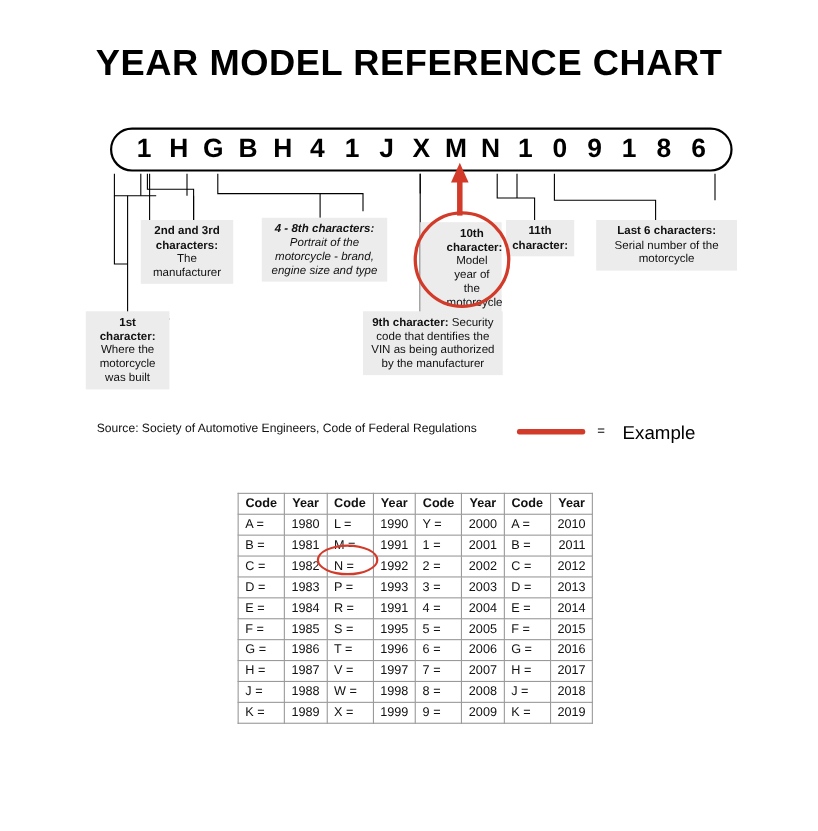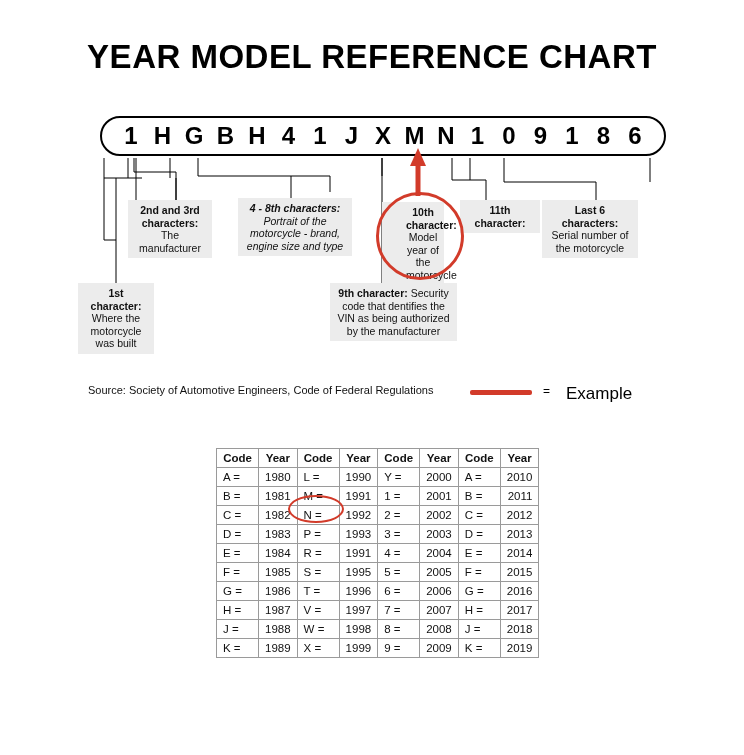--- a/index.html
+++ b/index.html
@@ -75,23 +75,23 @@
     text-align: center;
     padding: 4px 4px;
     box-sizing: border-box;
   }
   .callout b { font-weight: bold; }
 
   #callout-1st   { left: 78px;  top: 283px; width: 76px; }
   #callout-2nd3rd{ left: 128px; top: 200px; width: 84px; }
   #callout-4th8th{ left: 238px; top: 198px; width: 114px; font-style: italic; }
   #callout-9th   { left: 330px; top: 283px; width: 127px; }
-  #callout-10th  { left: 382px; top: 202px; width: 62px; padding-left: 24px; }
-  #callout-11th  { left: 460px; top: 200px; width: 80px; }
-  #callout-last6 { left: 542px; top: 200px; width: 96px; }
+  #callout-10th  { left: 382px; top: 202px; width: 74px; padding-left: 24px; }
+  #callout-11th  { left: 460px; top: 200px; width: 62px; }
+  #callout-last6 { left: 542px; top: 200px; width: 128px; }
 
   
   .red-circle {
     position: absolute;
     border: 3px solid #d23b2a;
     border-radius: 50%;
     box-sizing: border-box;
   }
   #circle-10th {
     left: 376px;

